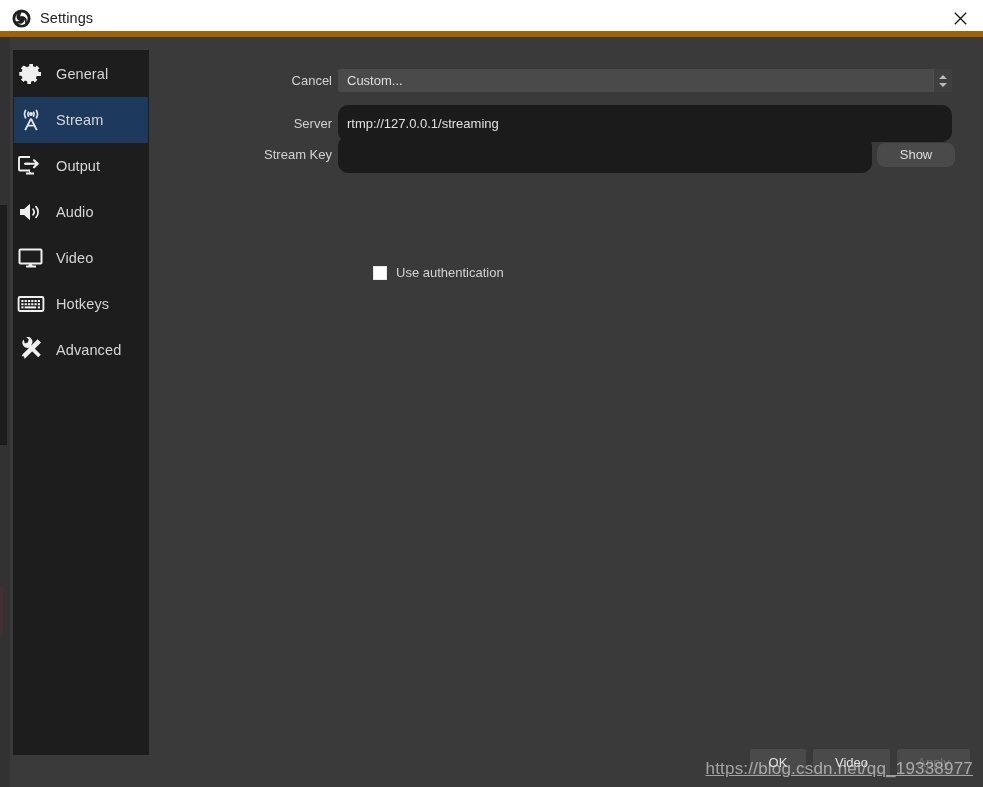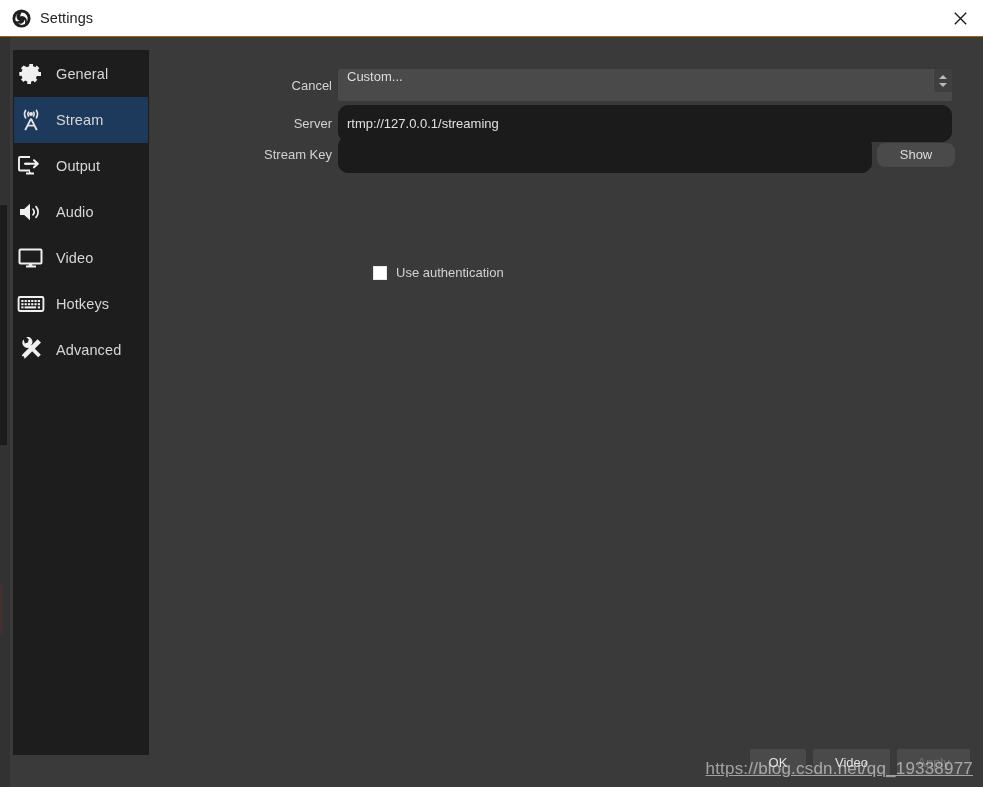--- a/index.html
+++ b/index.html
@@ -13,21 +13,21 @@
     position: relative;
     -webkit-font-smoothing: antialiased;
   }
 
   
   .titlebar {
     position: absolute;
     top: 0; left: 0;
     width: 983px; height: 37px;
     background: #ffffff;
-    border-bottom: 1px solid #a16207;
+    border-bottom: 6px solid #a16207;
     box-sizing: border-box;
   }
   .title-logo {
     position: absolute;
     left: 12px; top: 9px;
     width: 19px; height: 19px;
   }
   .title-text {
     position: absolute;
     left: 40px; top: 10px;
@@ -121,25 +121,25 @@
     text-align: right;
     width: 178px;
     padding-right: 6px;
     box-sizing: border-box;
     white-space: nowrap;
   }
 
   
   .combo {
     position: relative;
-    width: 614px; height: 32px;
+    width: 614px; height: 23px;
     background: #4a4a4a;
     border-radius: 2px;
     display: flex;
-    align-items: flex-start;
+    align-items: center;
     box-sizing: border-box;
     cursor: default;
   }
   .combo-text {
     font-size: 13px;
     color: #dedede;
     padding-left: 9px;
   }
   .combo-arrows {
     position: absolute;

